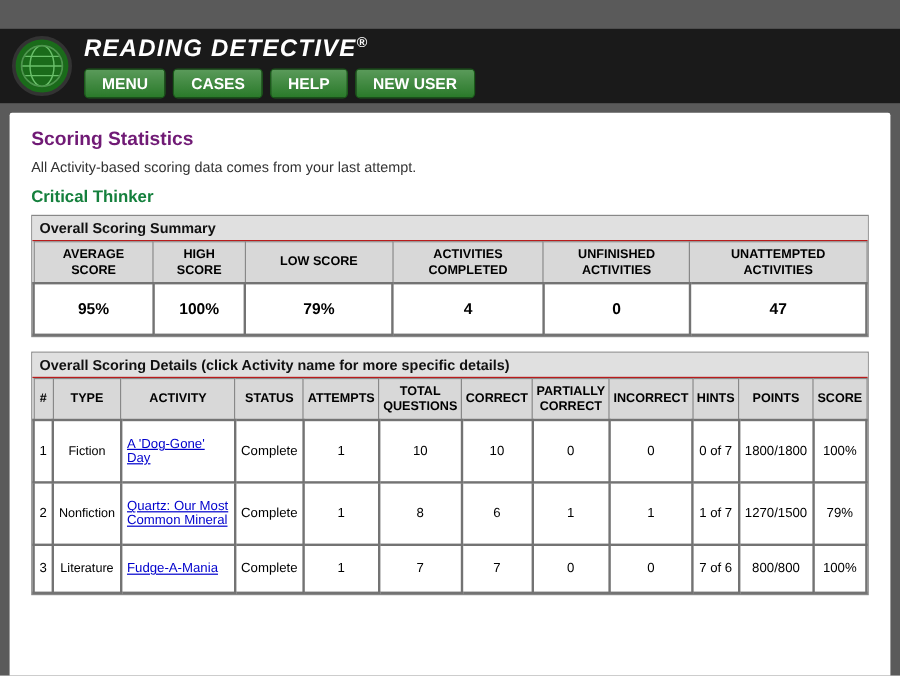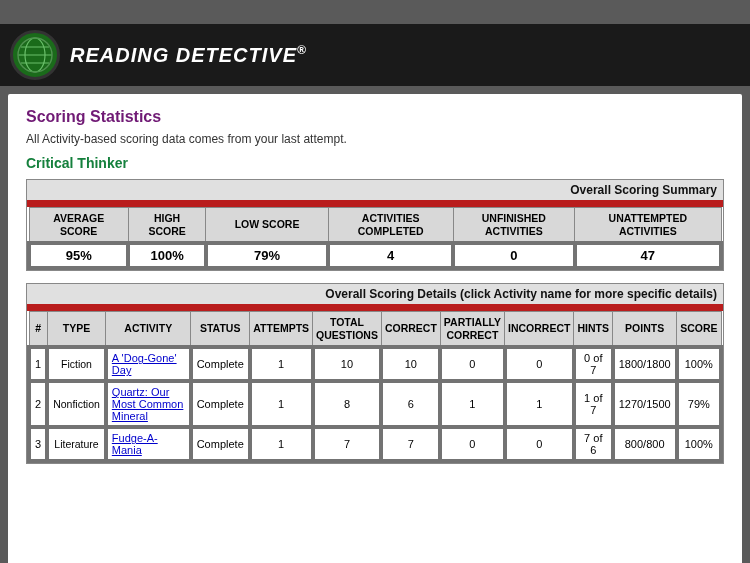--- a/index.html
+++ b/index.html
@@ -94,45 +94,44 @@
       margin-bottom: 8px;
     }
 
     
     .table-wrapper {
       border: 1px solid #888;
       margin-bottom: 12px;
     }
     .table-title {
       background: #e0e0e0;
-      border-bottom: 7px solid #b91c1c;
+      border-bottom: 1px solid #b91c1c;
       padding: 3px 6px;
       font-weight: bold;
       font-size: 12px;
       color: #111;
-      text-align: right;
     }
     table {
       width: 100%;
       border-collapse: collapse;
       font-size: 11px;
     }
     th {
       background: #d8d8d8;
       border: 1px solid #888;
       padding: 4px 3px;
       text-align: center;
       font-weight: bold;
       text-transform: uppercase;
       font-size: 10.5px;
       line-height: 1.2;
     }
     td {
-      border: 4px solid #737373;
-      padding: 3px 4px;
+      border: 2px solid #737373;
+      padding: 13px 4px;
       text-align: center;
       font-size: 11px;
     }
     td.activity-link {
       text-align: left;
       color: #0000cc;
       text-decoration: underline;
       cursor: pointer;
     }
     td.type-cell {
@@ -153,20 +152,26 @@
       <ellipse cx="19" cy="19" rx="10" ry="17" fill="none" stroke="#6abf6a" stroke-width="1.2"></ellipse>
       <line x1="2" y1="19" x2="36" y2="19" stroke="#6abf6a" stroke-width="1.2"></line>
       <line x1="5" y1="11" x2="33" y2="11" stroke="#6abf6a" stroke-width="1"></line>
       <line x1="5" y1="27" x2="33" y2="27" stroke="#6abf6a" stroke-width="1"></line>
       <circle cx="19" cy="19" r="17" fill="none" stroke="#4a9a4a" stroke-width="1.5"></circle>
     </svg>
   </div>
   <div class="header-right">
     <div class="app-title">
       <span>READING DETECTIVE</span><span class="reg">®</span>
+    </div>
+    <div class="nav-buttons">
+      <button class="nav-btn">MENU</button>
+      <button class="nav-btn">CASES</button>
+      <button class="nav-btn">HELP</button>
+      <button class="nav-btn">NEW USER</button>
     </div>
   </div>
 </div>
 
 <div class="main-content">
   <div class="page-title">Scoring Statistics</div>
   <div class="subtitle">All Activity-based scoring data comes from your last attempt.</div>
   <div class="section-heading">Critical Thinker</div>
 
   <div class="table-wrapper">

